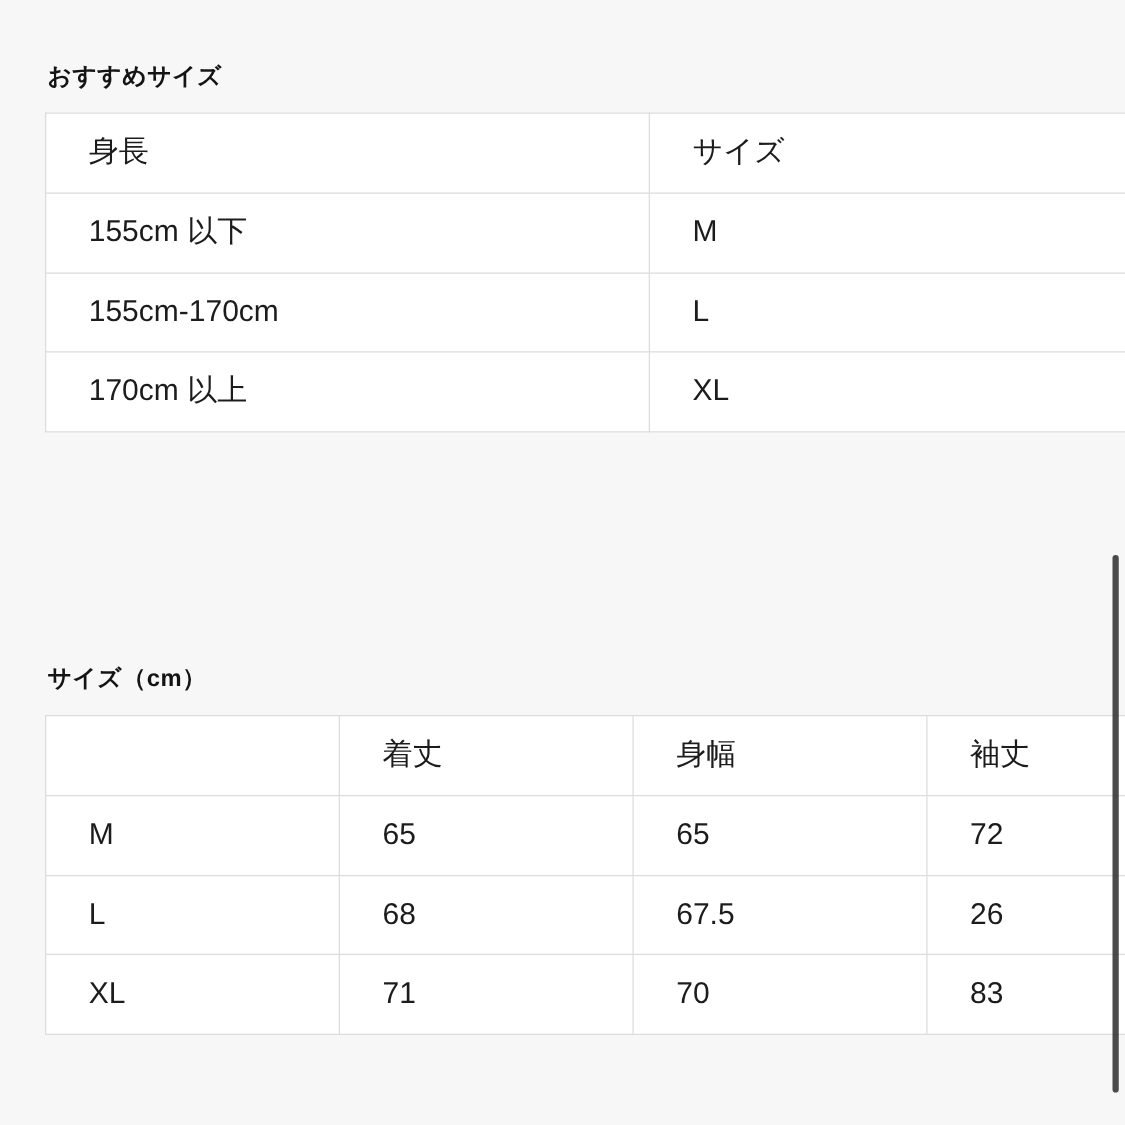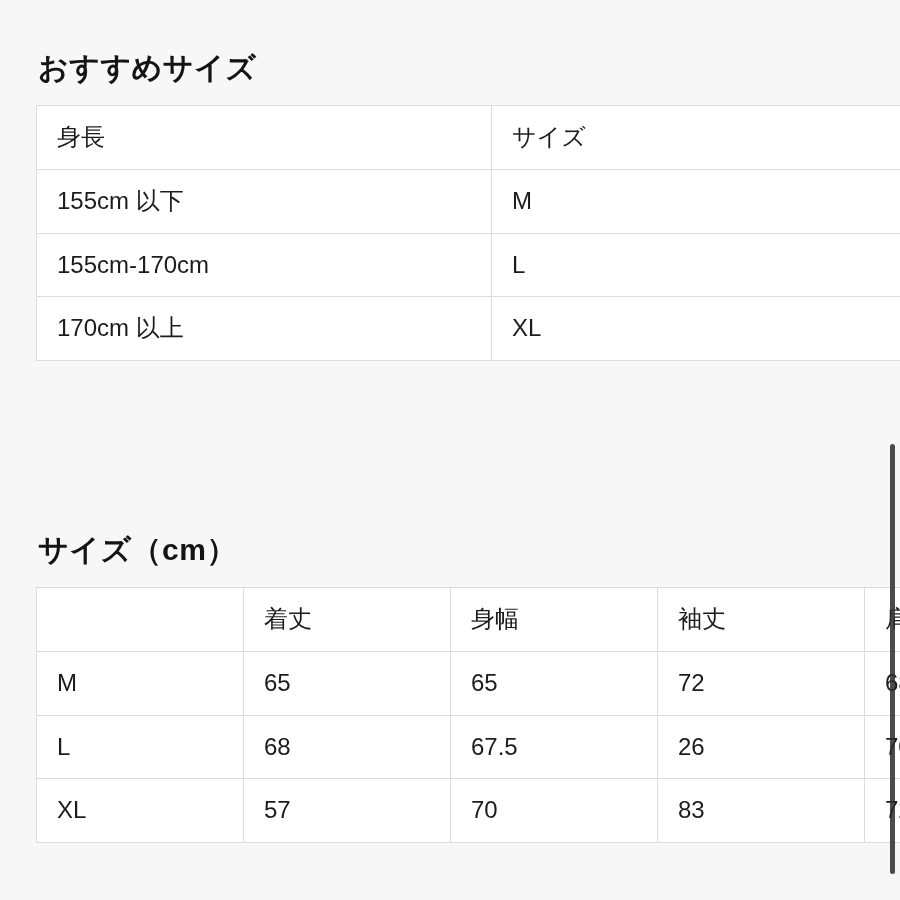--- a/index.html
+++ b/index.html
@@ -22,39 +22,39 @@
     padding: 0;
   }
 
   .section {
     position: absolute;
     left: 36px;
     right: 36px;
   }
 
   .section-title {
-    font-size: 30px;
+    font-size: 19px;
     font-weight: bold;
     letter-spacing: 0.5px;
     color: #141414;
     margin: 0 0 16px 2px;
   }
 
   table.size-table {
     border-collapse: collapse;
     width: 828px;
     background: #ffffff;
     table-layout: fixed;
   }
 
   table.size-table td {
     border: 1px solid #dcdcdc;
     font-size: 24px;
     color: #1c1c1c;
-    padding: 17px 20px;
+    padding: 17px 34px;
     vertical-align: middle;
     line-height: 1.2;
     font-weight: 400;
     background: #ffffff;
   }
 
   
   #recommend-table td:nth-child(1) { width: 414px; }
   #recommend-table td:nth-child(2) { width: 414px; }
 
@@ -136,21 +136,21 @@
         </tr>
         <tr>
           <td>L</td>
           <td>68</td>
           <td>67.5</td>
           <td>26</td>
           <td>70</td>
         </tr>
         <tr>
           <td>XL</td>
-          <td>57</td>
+          <td>71</td>
           <td>70</td>
           <td>83</td>
           <td>72</td>
         </tr>
       </tbody>
     </table>
   </div>
 
   <div class="scrollbar-track"></div>
   <div class="scrollbar-thumb"></div>

